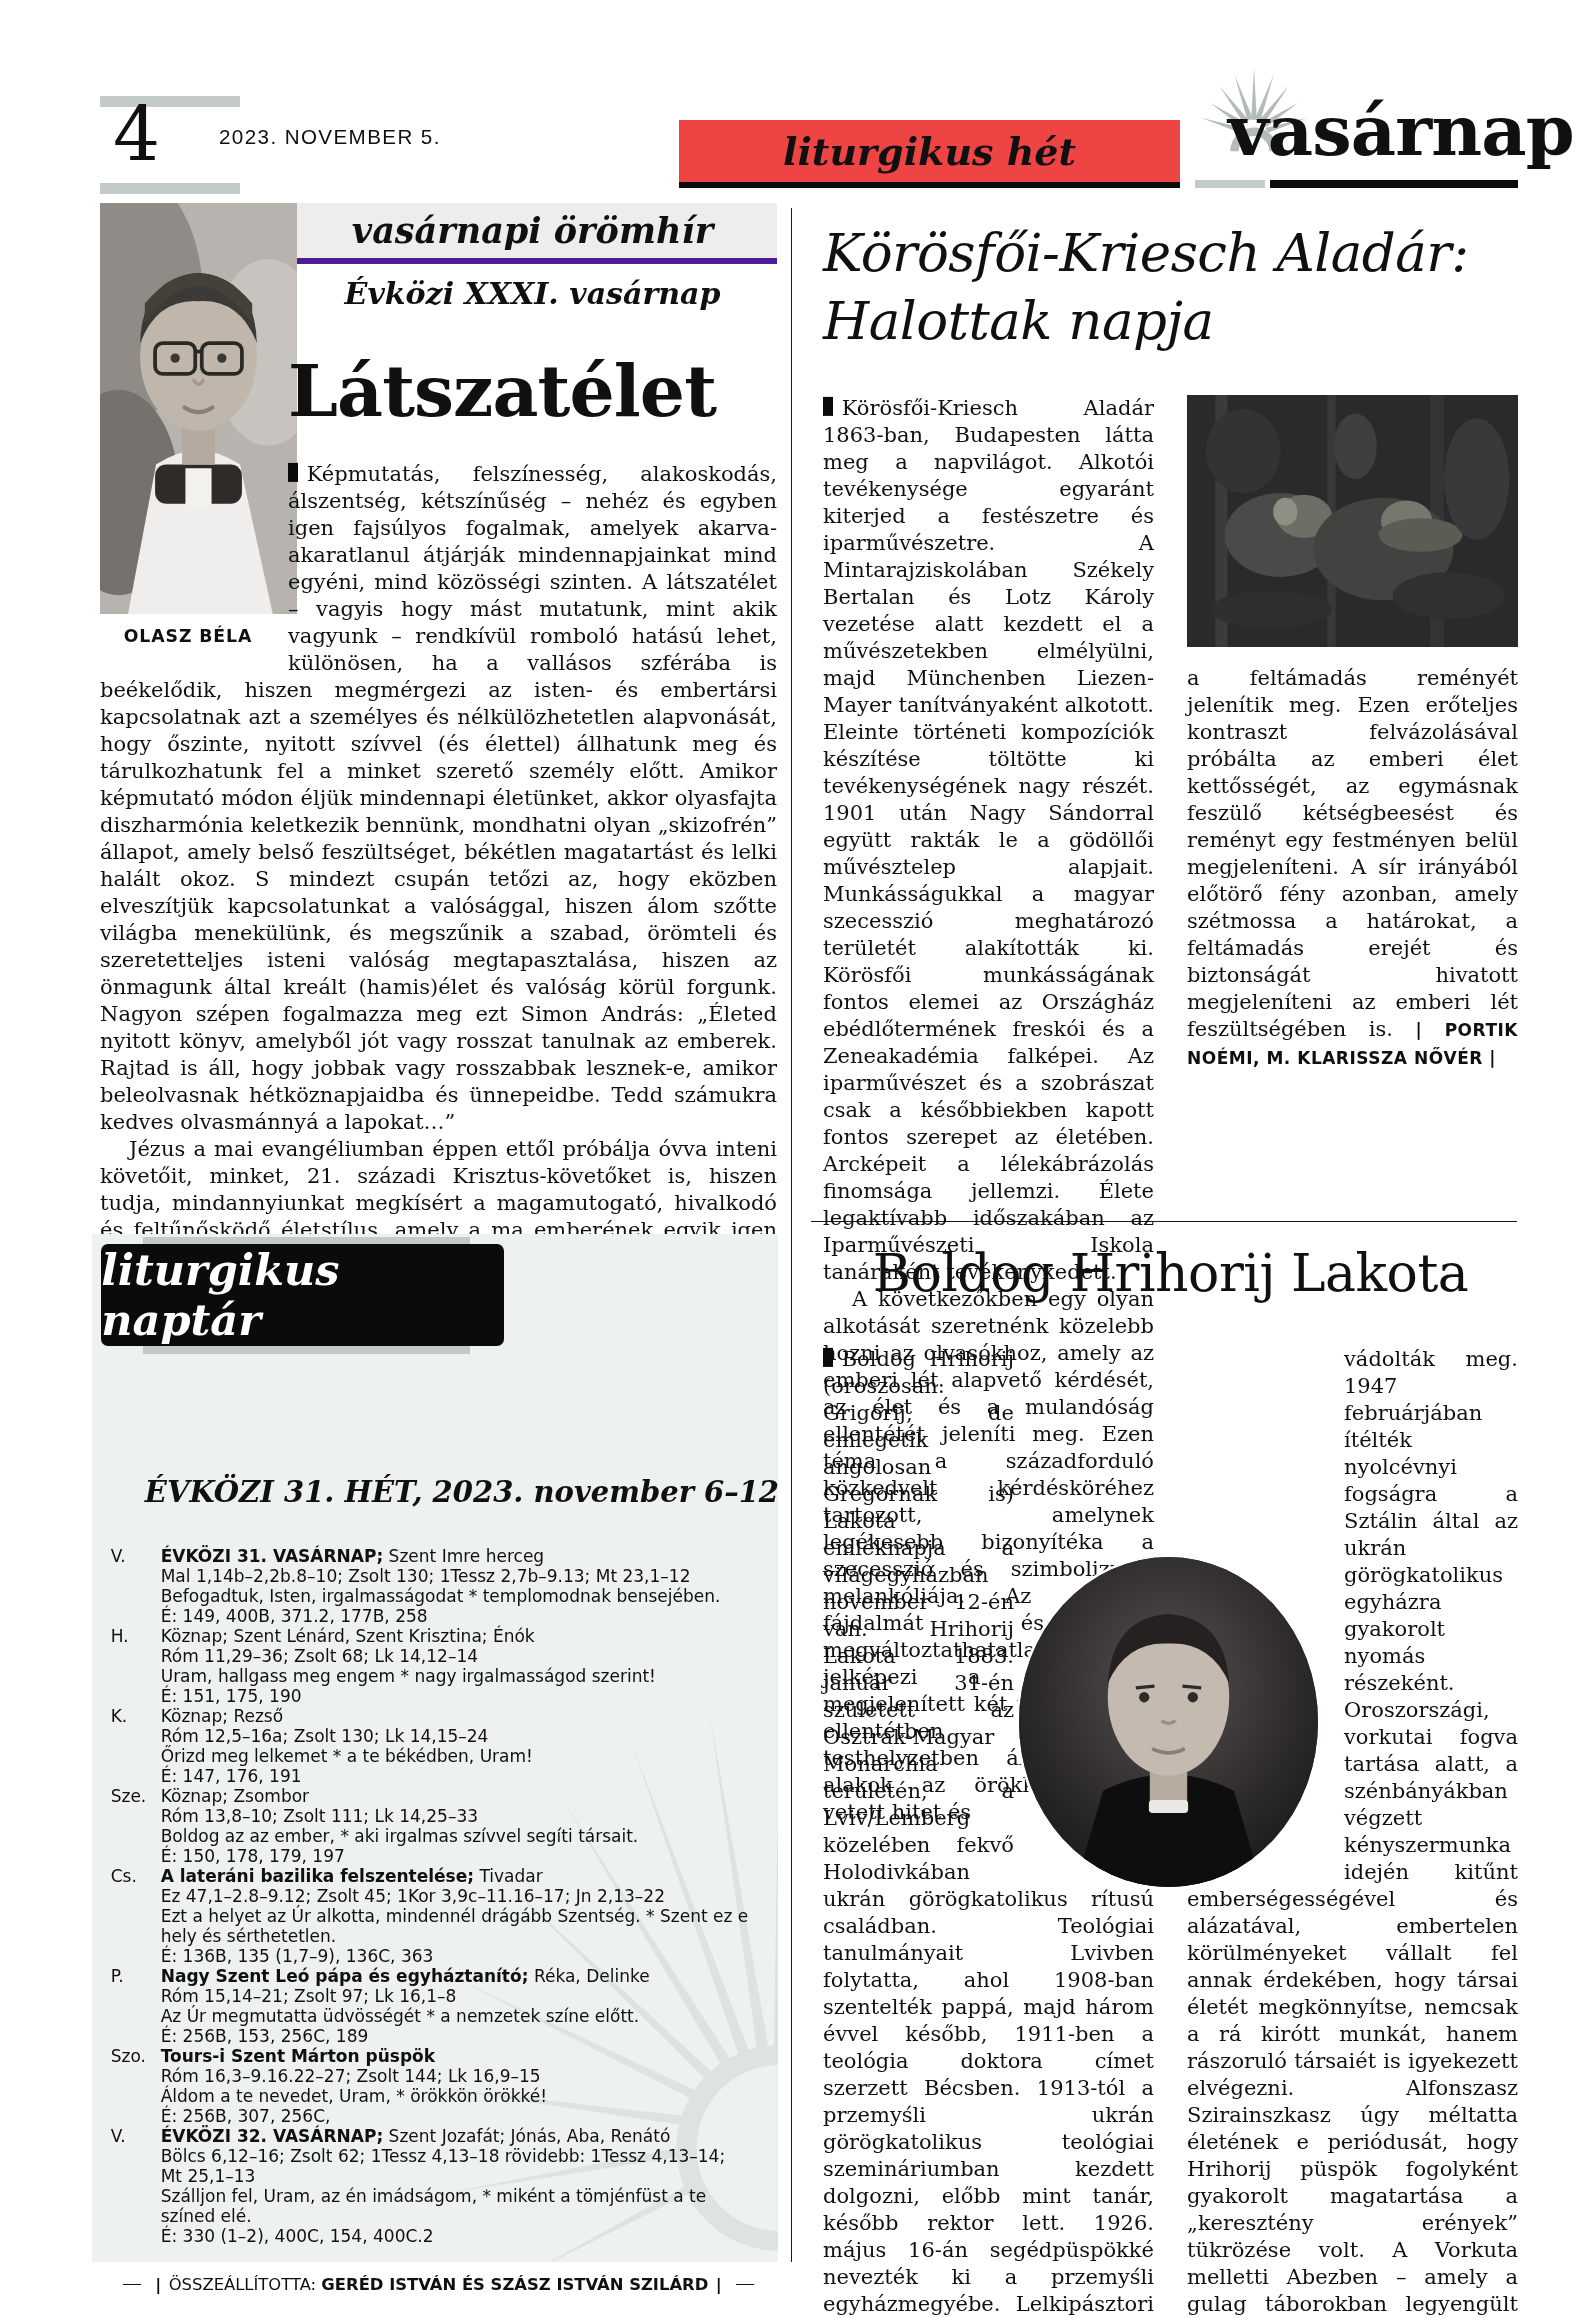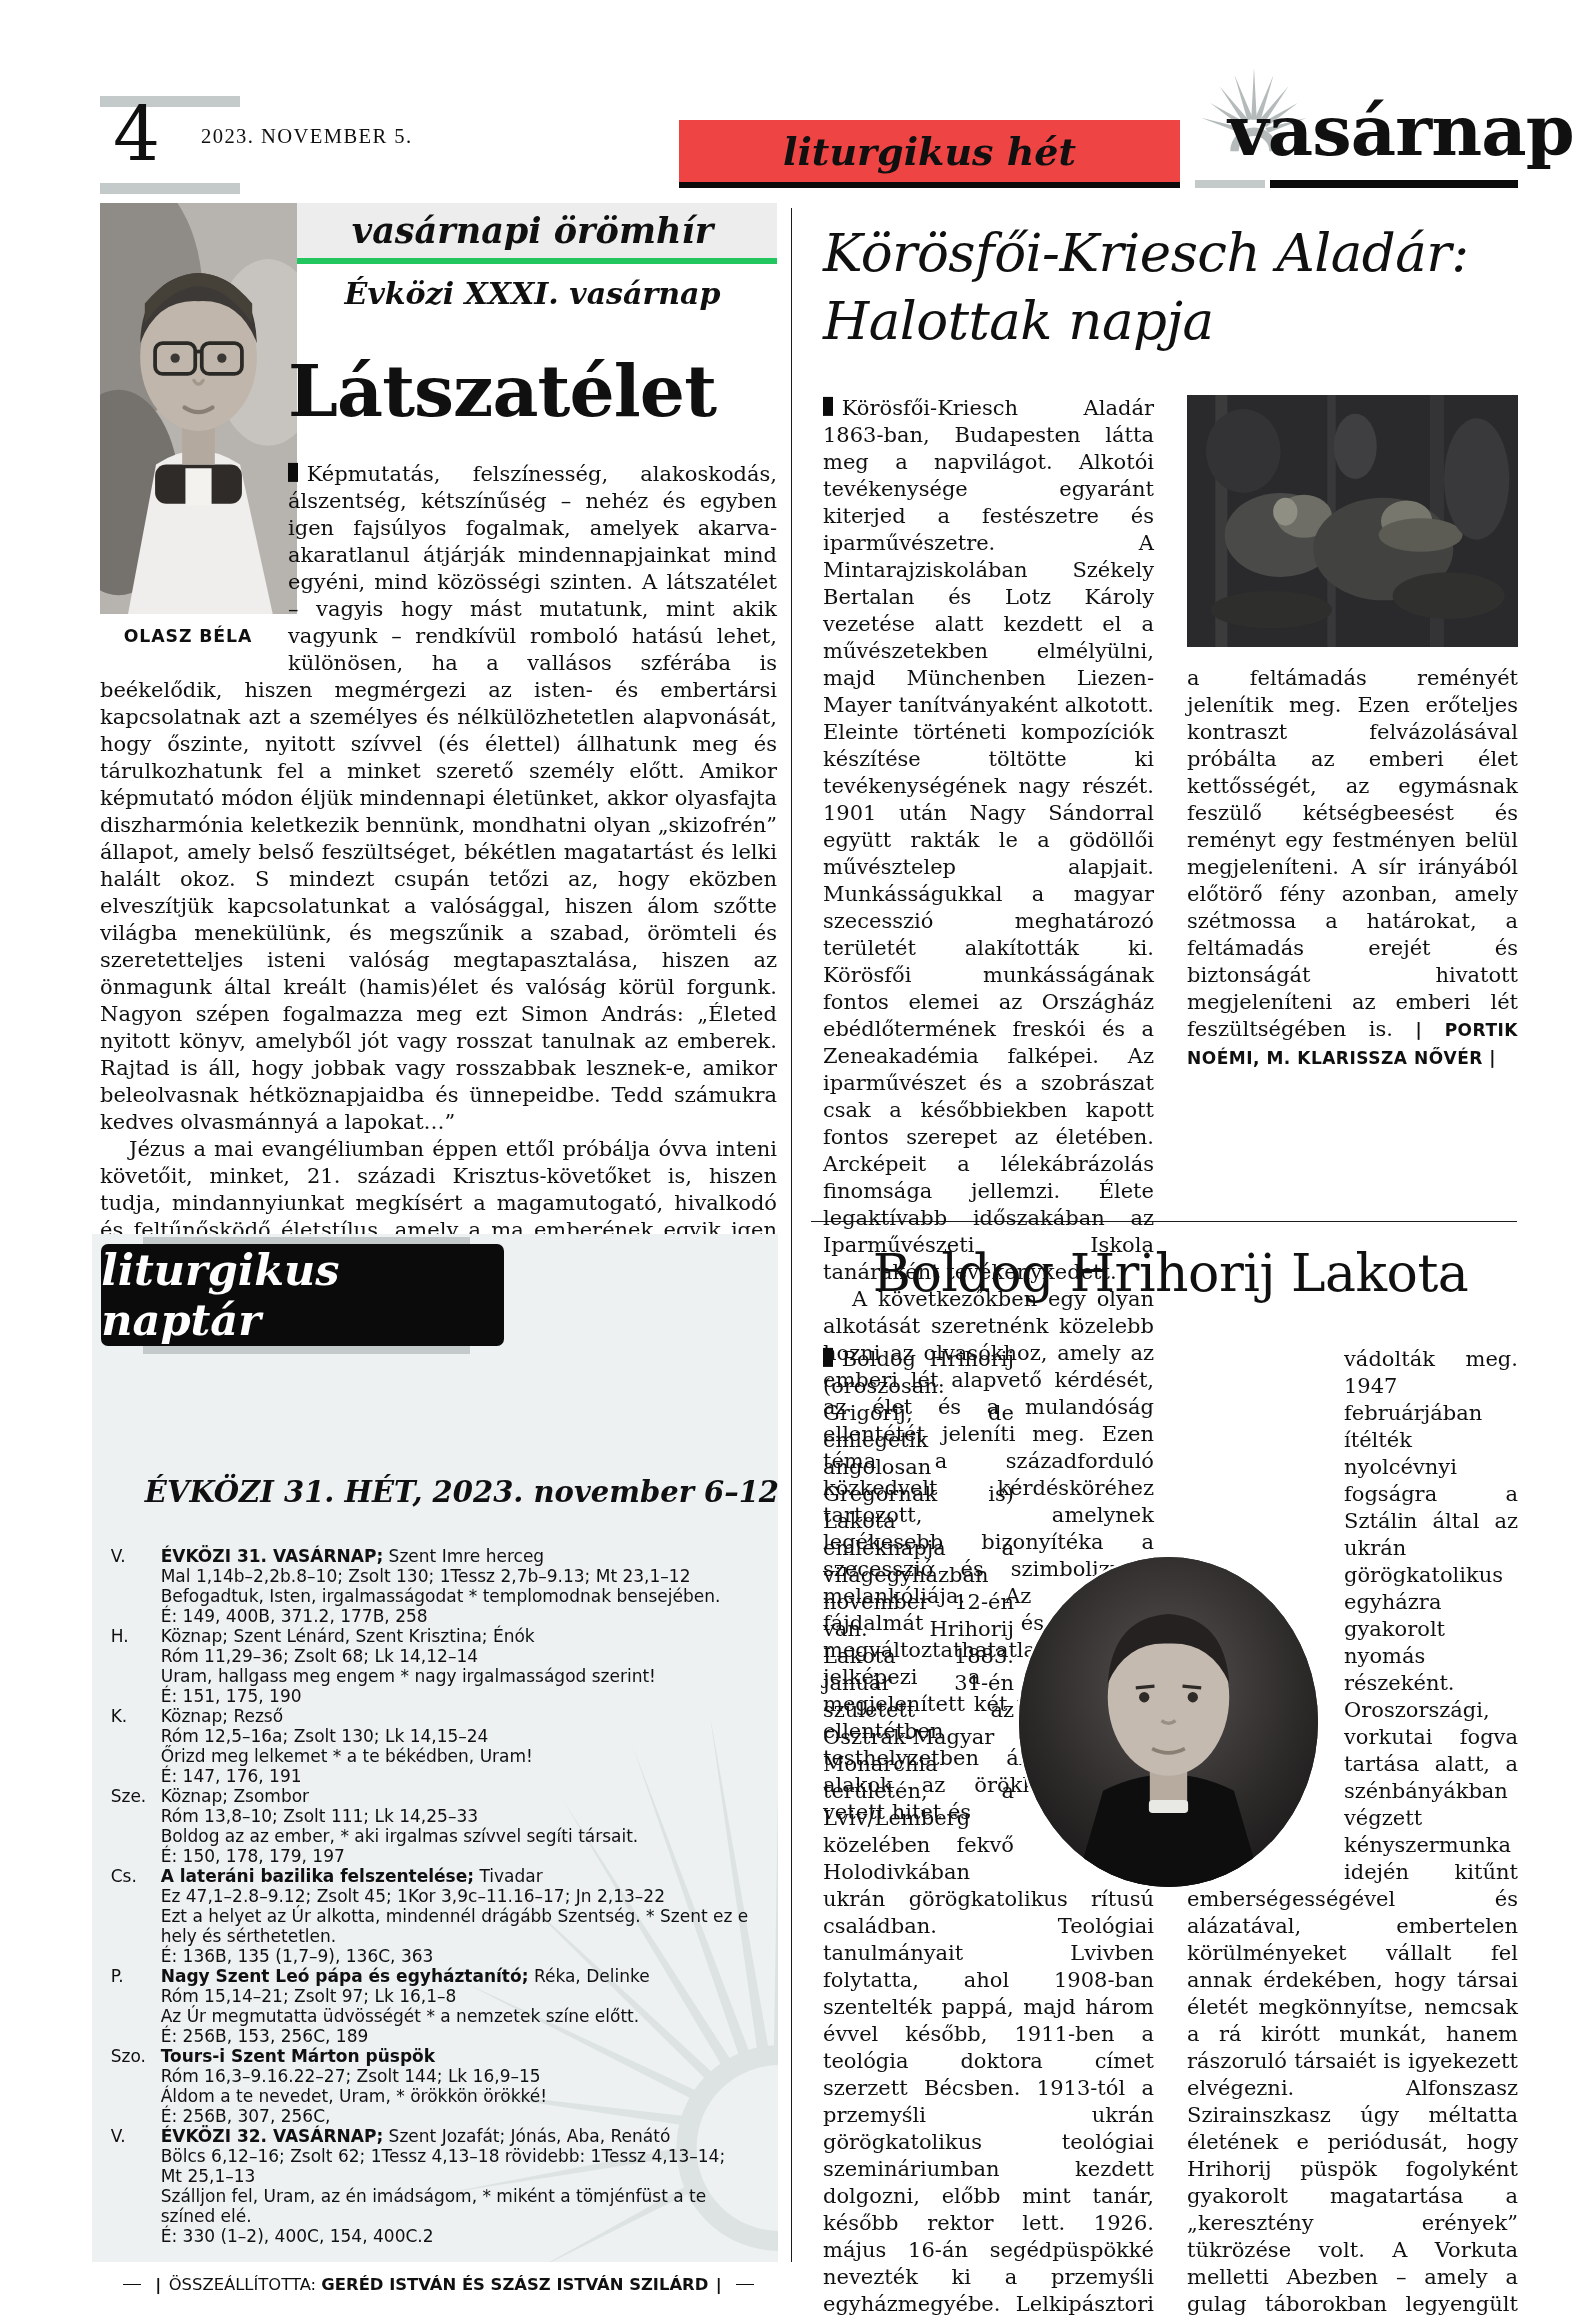--- a/index.html
+++ b/index.html
@@ -1,41 +1,41 @@
 <!DOCTYPE html>
 <html lang="hu" style="font-size:7.5px"><head>
 <meta charset="utf-8">
 <style>
   html,body{margin:0;padding:0;background:#888;}
   .page{position:relative;width:1595px;height:2319px;background:#ffffff;
         font-family:"DejaVu Serif", serif;color:#101010;overflow:hidden;}
   
   .hbar{position:absolute;background:#c4caca;}
   .page-num{position:absolute;left:113px;top:97px;font-size:74px;font-weight:400;line-height:1;}
-  .issue-date{position:absolute;left:201px;top:125px;font-size:20.6px;letter-spacing:1.4px;font-family:Liberation Serif, serif;}
+  .issue-date{position:absolute;left:219px;top:125px;font-size:20.6px;letter-spacing:1.4px;font-family:Liberation Sans, sans-serif;}
   .section-banner{position:absolute;left:679px;top:120px;width:501px;height:62px;background:#ef4444;
         border-bottom:6.5px solid #0b0b0b;display:flex;align-items:center;justify-content:center;}
   .section-banner span{font-style:italic;font-weight:bold;font-size:38px;}
   .logo{position:absolute;left:1195px;top:79px;width:322px;height:105px;}
   .logo .word{position:absolute;left:33px;top:10.3px;font-size:70px;font-weight:bold;letter-spacing:-0.9px;}
   .logo .ul-gray{position:absolute;left:0px;top:101px;width:70px;height:7.5px;background:#c4caca;}
   .logo .ul-black{position:absolute;left:75px;top:101px;width:248px;height:7.5px;background:#0b0b0b;}
   .logo svg{position:absolute;left:-1.9px;top:-17px;}
   
   .body-text p{margin:0;font-size:21px;line-height:27px;text-align:justify;}
   .body-text p.ind{text-indent:29px;}
   .lead-marker{display:inline-block;width:10.3px;height:18.7px;background:#0b0b0b;margin-right:8.4px;transform:translateY(0.9px);}
   .b{font-weight:bold;}
   
   .article-left{position:absolute;left:100px;top:203px;width:677px;}
   .photo-block{float:left;width:176px;margin:0 12px 8.4px 0;}
   .photo-frame{width:197px;height:411px;overflow:hidden;background:#b9b5b0;}
   .photo-caption{margin-top:12px;text-align:center;font-family:"DejaVu Sans",sans-serif;
         font-weight:bold;font-size:17.3px;letter-spacing:0.9px;}
-  .kicker{overflow:hidden;background:#ededee;border-bottom:6px solid #22c55e;height:55px;
+  .kicker{overflow:hidden;background:#ededee;border-bottom:6px solid #4c1d95;height:55px;
         display:flex;align-items:center;justify-content:center;}
   .kicker span{font-style:italic;font-weight:bold;font-size:35px;}
   .subtitle{overflow:hidden;text-align:center;margin-top:12px;font-style:italic;font-weight:bold;font-size:30px;}
   .title-main{overflow:hidden;margin-top:43px;font-size:71px;font-weight:bold;line-height:1.05;letter-spacing:-0.9px;}
   .article-left .body-text{margin-top:32px;}
   
   .vrule{position:absolute;left:791px;top:208px;width:1.4px;height:2054px;background:#1c1c1c;}
   .hrule{position:absolute;left:811px;top:1221px;width:706px;height:1.4px;background:#1c1c1c;}
   
   .article-tr{position:absolute;left:823px;top:219px;width:695px;}

